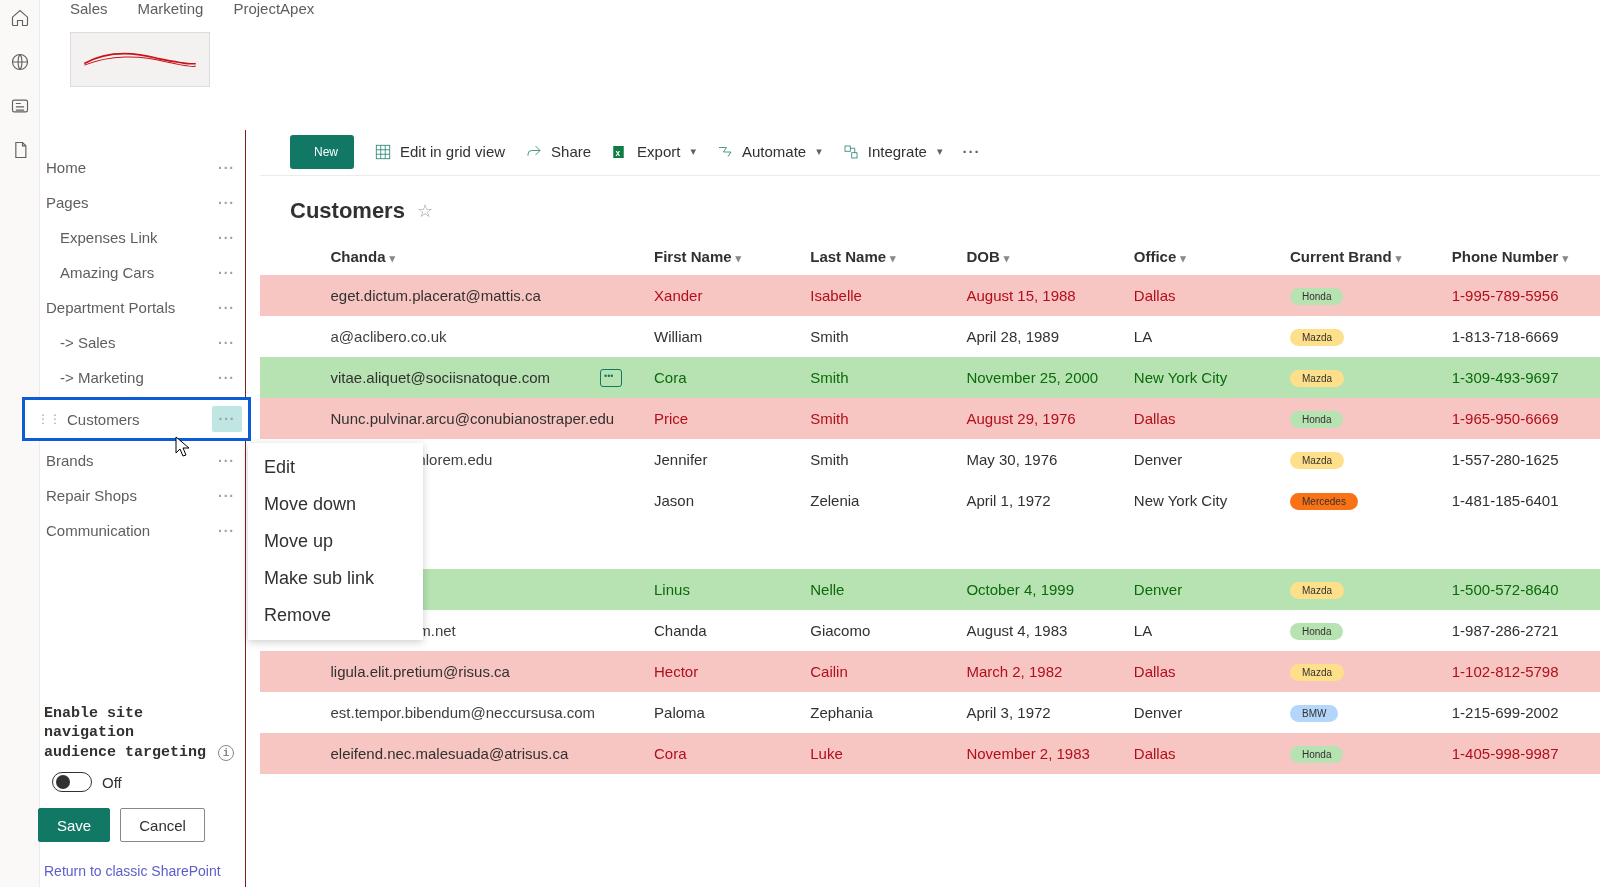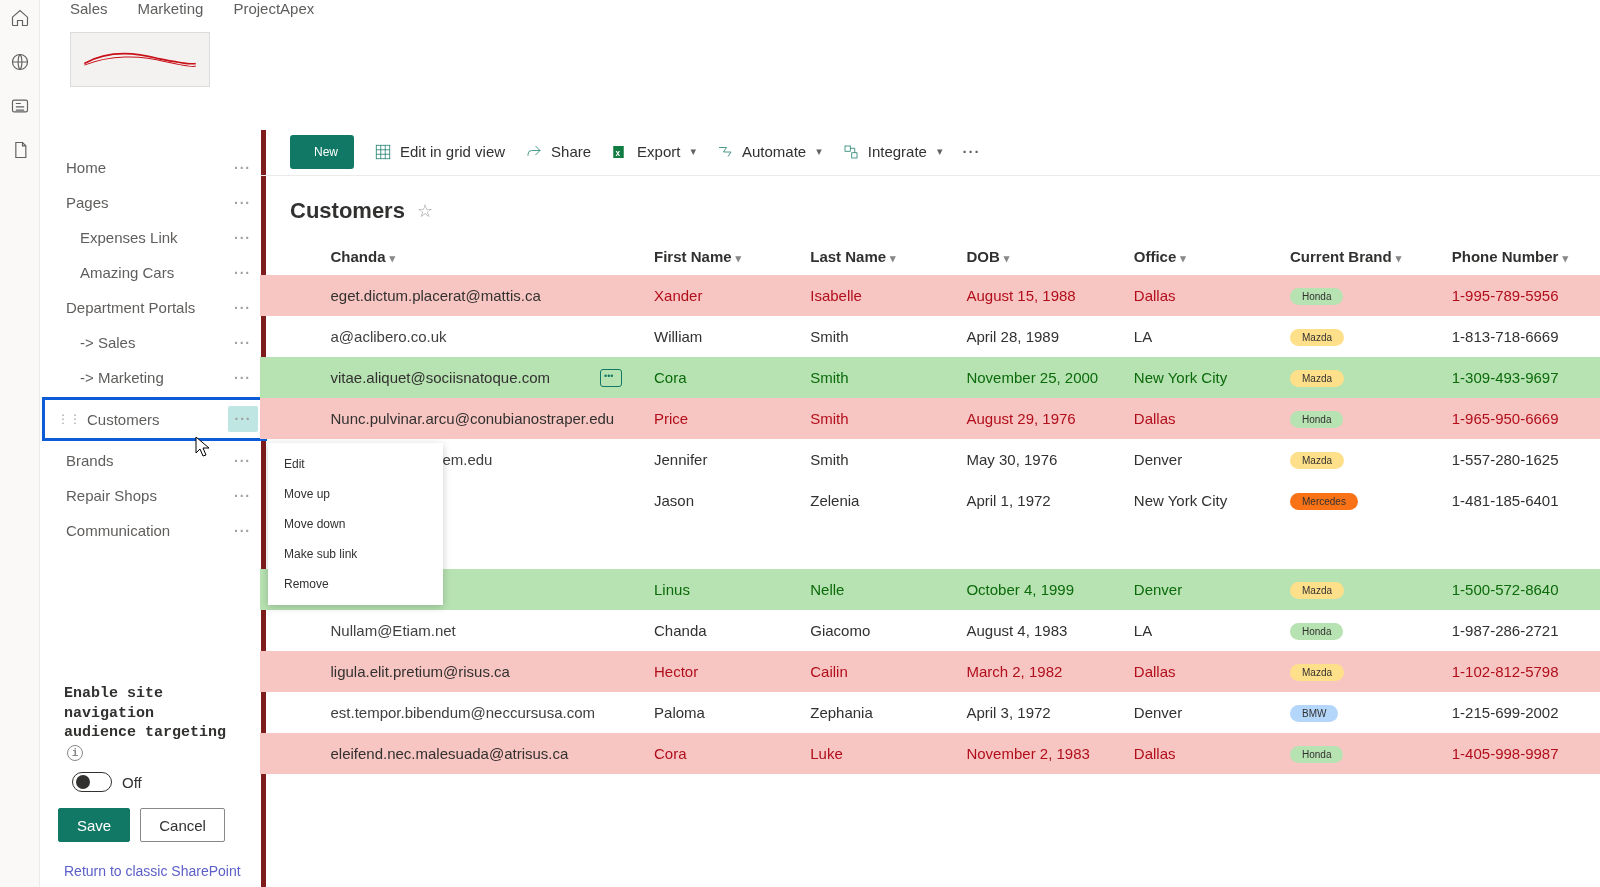--- a/index.html
+++ b/index.html
@@ -15,22 +15,22 @@
   .app-rail svg { width:20px; height:20px; stroke:#616161; fill:none; stroke-width:1.4; }
   
   
   .header-strip { position:absolute; top:0; left:40px; right:0; height:104px; padding:0 30px; }
   .top-tabs { display:flex; gap:30px; font-size:15px; color:#605e5c; height:20px; padding-top:0px; }
   .logo-box { margin-top:12px; width:140px; height:55px; border:1px solid #dcdcdc; background:#f3f2f1; display:flex; align-items:center; justify-content:center; }
   .logo-box svg { width:120px; height:30px; }
   
   
   .side-nav {
-    position:absolute; top:130px; left:48px; width:218px; bottom:0;
-    border-right:5px solid #7f1d1d;
+    position:absolute; top:130px; left:28px; width:218px; bottom:0;
+    border-right:1px solid #7f1d1d;
     padding-top:20px;
   }
   .nav-item {
     display:flex; align-items:center; justify-content:space-between;
     padding:9px 10px 9px 18px; font-size:15px; color:#605e5c; cursor:pointer;
   }
   .nav-item.sub { padding-left:32px; }
   .nav-more { color:#a19f9d; letter-spacing:1px; font-weight:600; font-size:14px; }
   .nav-item.selected-frame {
     border:3px solid #0b5cd6; padding:6px 6px 6px 12px; margin:2px -6px;
@@ -40,21 +40,21 @@
   .nav-item.selected-frame .nav-more-box {
     background:#bfe6e2; width:30px; height:26px; display:flex; align-items:center; justify-content:center; border-radius:2px;
   }
   .cursor-img { position:absolute; left:145px; top:305px; pointer-events:none; }
   
   
   .ctx-menu {
     position:absolute; left:220px; top:313px; width:175px; background:#fff;
     box-shadow:0 2px 8px rgba(0,0,0,.2); padding:6px 0; z-index:50;
   }
-  .ctx-item { padding:8px 16px; font-size:12px; color:#323130; cursor:pointer; }
+  .ctx-item { padding:8px 16px; font-size:18px; color:#323130; cursor:pointer; }
   
   
   .aud-block { position:absolute; bottom:95px; left:16px; right:10px; font-size:15px; }
   .aud-title { font-weight:600; color:#323130; line-height:1.3;font-family:Liberation Mono, monospace; }
   .info-circle { display:inline-flex; width:16px; height:16px; border:1px solid #8a8886; border-radius:50%; font-size:11px; align-items:center; justify-content:center; color:#8a8886; margin-left:3px; }
   .toggle-row { margin-top:10px; display:flex; align-items:center; gap:10px;padding-left:8px; }
   .toggle { width:40px; height:20px; border:1px solid #323130; border-radius:10px; position:relative; }
   .toggle .knob { width:14px; height:14px; background:#323130; border-radius:50%; position:absolute; top:2px; left:3px; }
   
   .nav-btn-row { position:absolute; bottom:45px; left:10px; display:flex; gap:10px; }
@@ -206,22 +206,22 @@
       <span>Communication</span>
       <span class="nav-more">···</span>
     </div>
 
   <svg class="cursor-img" width="20" height="24" viewBox="0 0 20 24">
     <path d="M3 2 L3 18 L7 14 L10 21 L13 20 L10 13 L16 13 Z" fill="#fff" stroke="#000" stroke-width="1"></path>
   </svg>
 
   <div class="ctx-menu">
     <div class="ctx-item">Edit</div>
+    <div class="ctx-item">Move down</div>
     <div class="ctx-item">Move up</div>
-    <div class="ctx-item">Move down</div>
     <div class="ctx-item">Make sub link</div>
     <div class="ctx-item">Remove</div>
   </div>
 
   <div class="aud-block">
     <div class="aud-title"><span>Enable site navigation</span><br><span>audience targeting</span> <span class="info-circle">i</span></div>
     <div class="toggle-row">
       <div class="toggle">
           <div class="knob"></div>
         </div>

